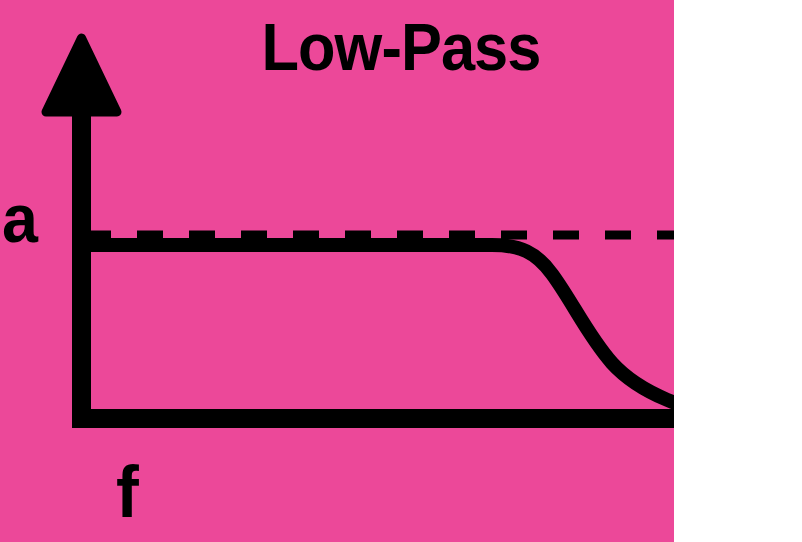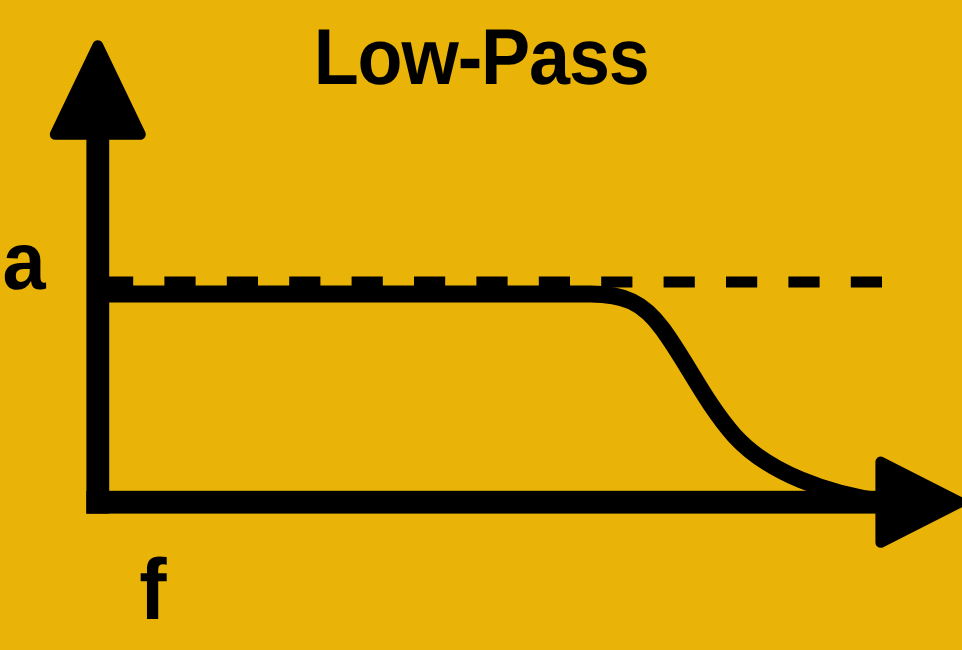--- a/index.html
+++ b/index.html
@@ -6,23 +6,23 @@
   html, body {
     margin: 0;
     padding: 0;
     background: #ffffff;
   }
   body {
     font-family: "Liberation Sans", sans-serif;
   }
   #figure-root {
     position: relative;
-    width: 802px;
+    width: 674px;
     height: 542px;
-    background: #eab308;
+    background: #ec4899;
     overflow: hidden;
   }
   #figure-svg {
     position: absolute;
     left: 0;
     top: 0;
     width: 802px;
     height: 542px;
     display: block;
   }

